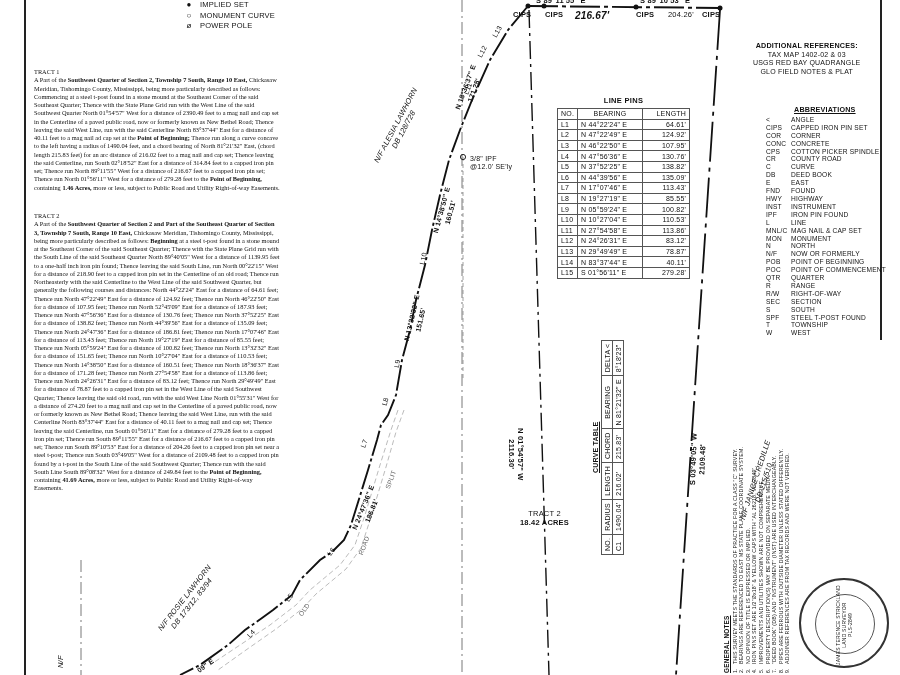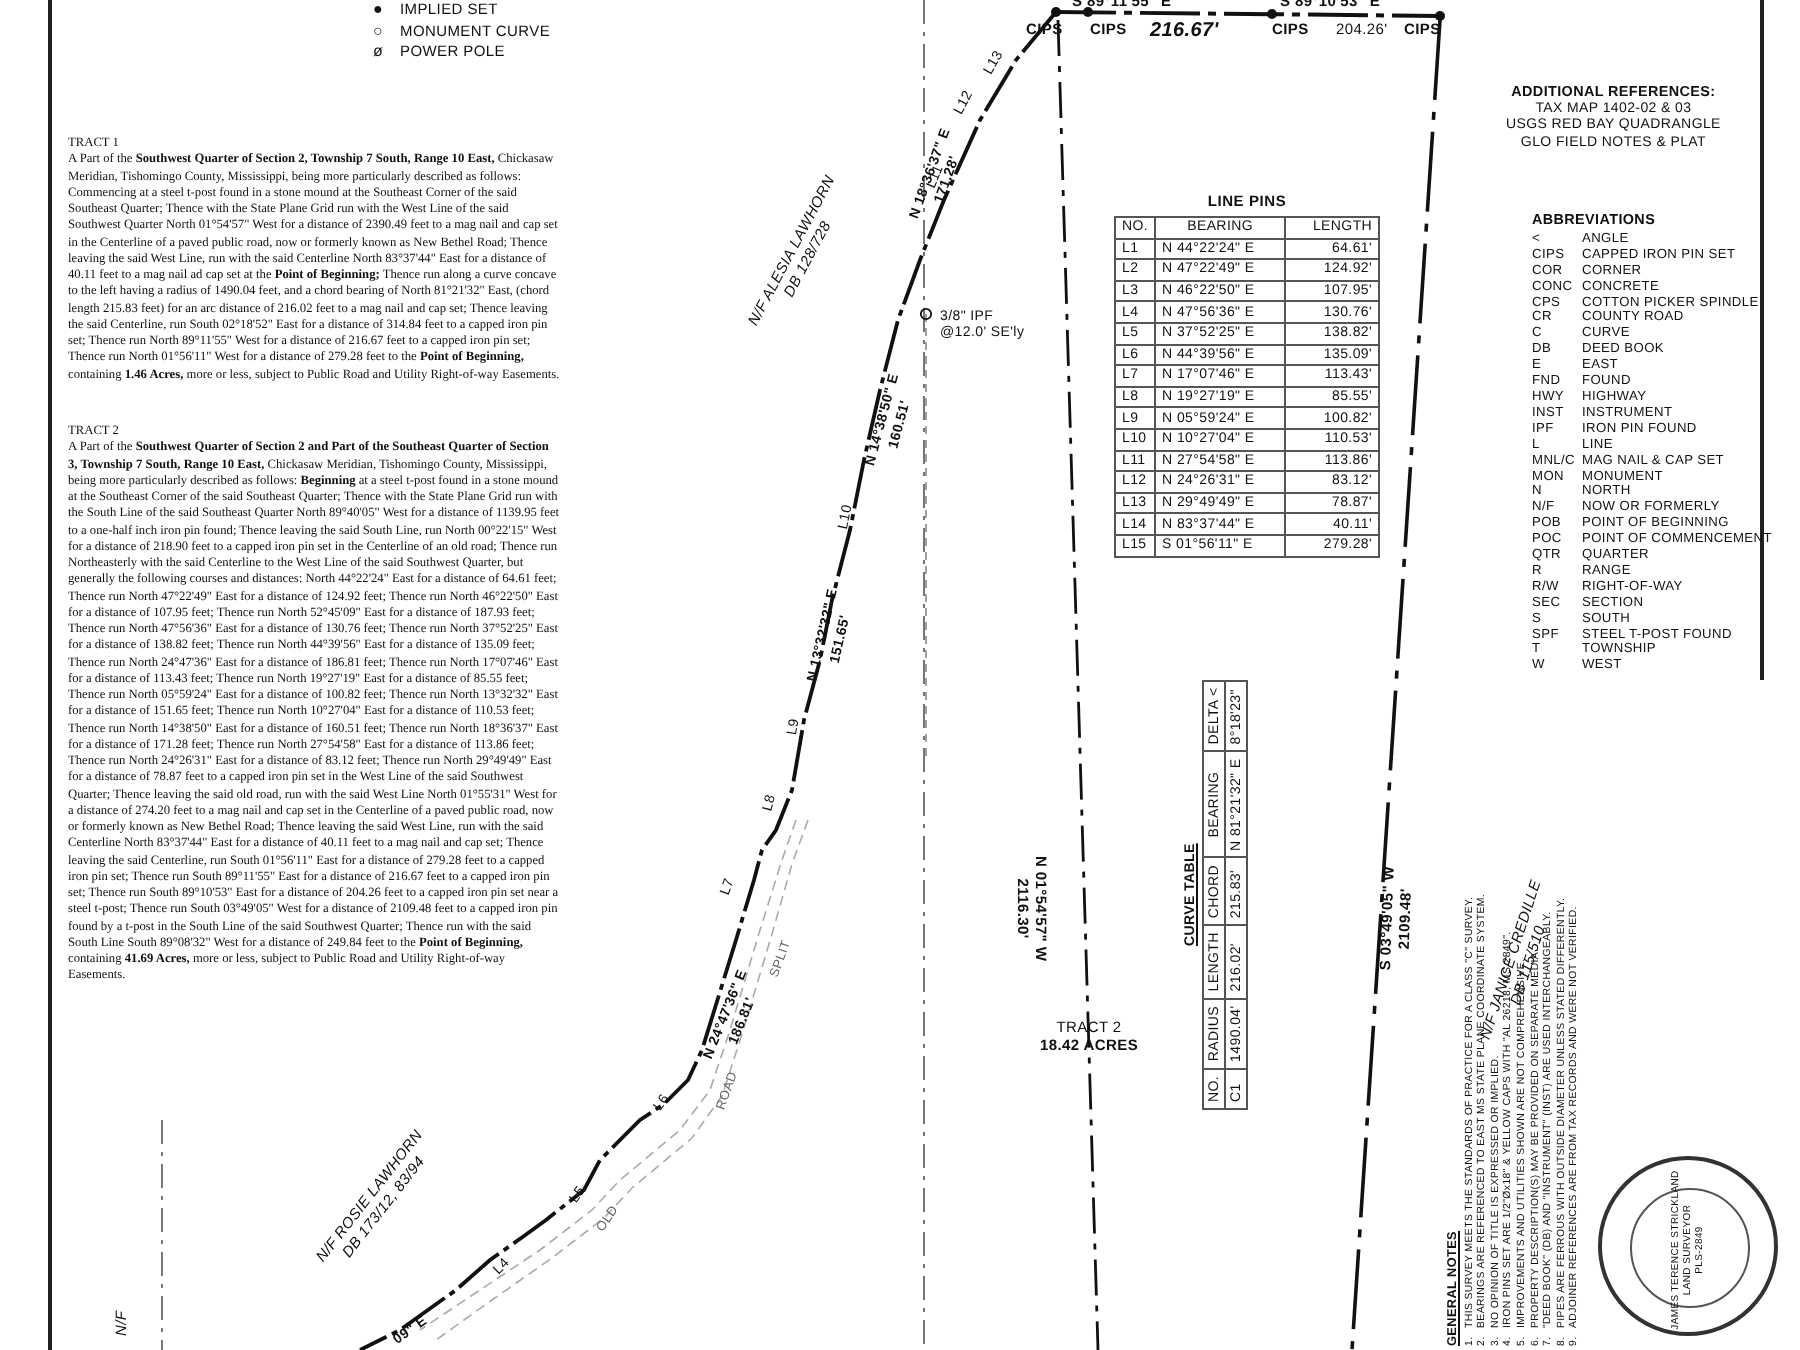--- a/index.html
+++ b/index.html
@@ -19,21 +19,21 @@
   #line-table { left:557px; top:96px; font-size:7px; }
   #line-table .title { text-align:center; font-weight:bold; font-size:7.5px; margin-bottom:3px; letter-spacing:0.3px; }
   #line-table table { border-collapse:collapse; }
   #line-table td, #line-table th { border:1px solid #555; padding:0 3px; height:9.6px; font-weight:normal; white-space:nowrap; }
   #line-table td.len, #line-table th.len { text-align:right; width:40px; }
   #line-table td.no, #line-table th.no { width:12px; }
   #line-table td.br, #line-table th.br { width:58px; }
   .refs { left:753px; top:42px; font-size:7px; line-height:8.6px;text-align:center; }
   .refs .h { font-weight:bold; font-size:7.2px; }
   .abbr { left:766px; top:106px; font-size:6.6px; line-height:7.9px; }
-  .abbr .h { font-weight:bold; font-size:7.2px; margin-bottom:2px; }
+  .abbr .h { font-weight:bold; text-decoration:underline; font-size:7.2px; margin-bottom:2px;margin-left:28px; }
   .abbr .row { display:flex; }
   .abbr .k { width:25px; }
   .curve-table { left:592px; top:555px; transform:rotate(-90deg); transform-origin:0 0; font-size:7px; }
   .curve-table .title { text-align:center; font-weight:bold; text-decoration:underline; margin-bottom:2px; }
   .curve-table table { border-collapse:collapse; }
   .curve-table td, .curve-table th { border:1px solid #555; padding:0 3px; height:10px; font-weight:normal; white-space:nowrap; }
   .notes { left:724px; top:673px; transform:rotate(-90deg); transform-origin:0 0; font-size:5.2px; line-height:6.6px; width:330px; }
   .notes .h { font-weight:bold; text-decoration:underline; font-size:6.4px; margin-bottom:1px; }
   .notes .row { display:flex; white-space:nowrap; }
   .notes .n { width:9px; }

